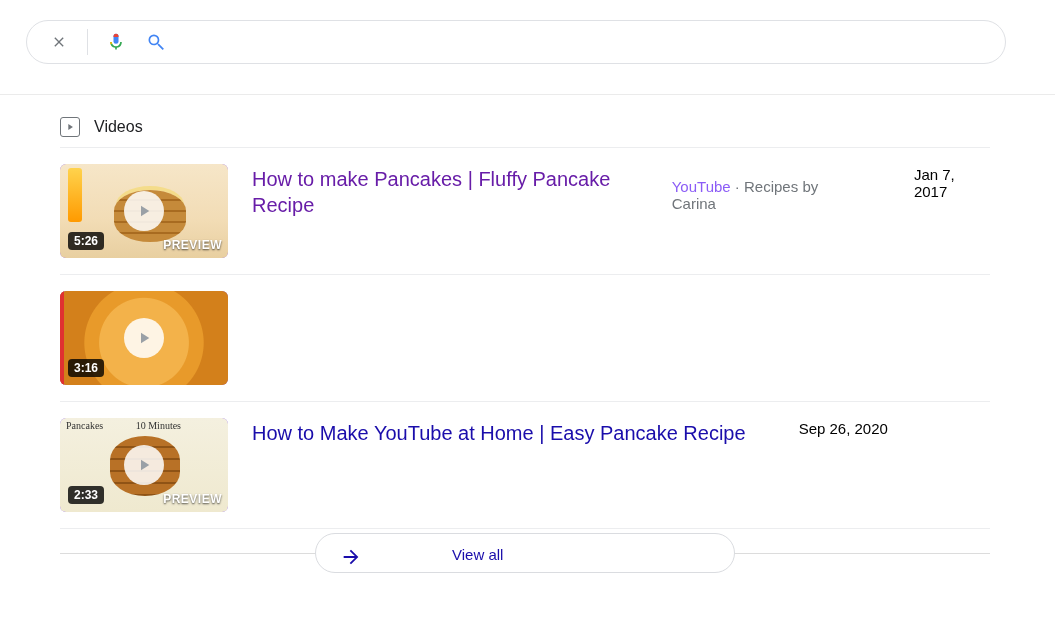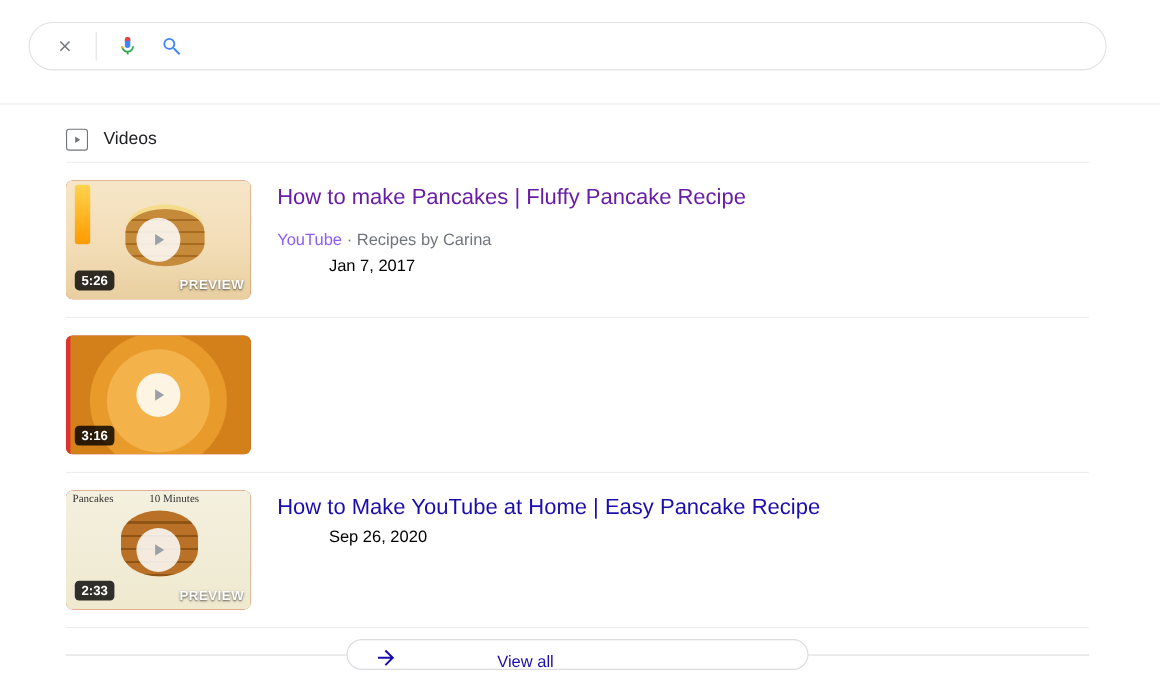--- a/index.html
+++ b/index.html
@@ -38,53 +38,53 @@
 
   .content { padding: 0 0 0 60px; width: 990px; }
   .section-title { display:flex; align-items:center; gap: 14px; margin: 22px 0 10px 0; }
   .section-title-text { font-size: 16px; color:#202124; }
   .play-square { width:20px; height:20px; border:1.5px solid #70757a; border-radius:3px; display:flex; align-items:center; justify-content:center;}
   .play-square svg { fill:#70757a; }
 
   .vlist { border-top:1px solid #ecedef; }
   .vitem { display:flex; gap: 24px; padding: 16px 0; border-bottom:1px solid #ecedef; }
   .thumb {
-    position:relative; width:168px; height:108px; border-radius:6px; overflow:hidden;
-    background:#c2410c; flex-shrink:0; cursor:pointer;
+    position:relative; width:168px; height:94px; border-radius:6px; overflow:hidden;
+    background:#8b5cf6; flex-shrink:0; cursor:pointer;
   }
   .thumb-art { position:absolute; inset:0; }
   .thumb-overlay-play {
     position:absolute; left:50%; top:50%; transform:translate(-50%,-50%);
     width:40px; height:40px; border-radius:50%;
     background:rgba(255,255,255,0.85);
     display:flex; align-items:center; justify-content:center;
   }
   .thumb-overlay-play svg { fill:#9aa0a6; }
   .badge-time {
     position:absolute; left:8px; bottom:8px;
     background:rgba(0,0,0,0.8); color:#fff; font-size:12px; font-weight:700;
     padding:2px 6px; border-radius:4px;
   }
   .badge-preview {
     position:absolute; right:6px; bottom:6px; color:#fff; font-weight:700;
     font-size:12px; text-shadow:0 1px 2px rgba(0,0,0,0.7); letter-spacing:0.5px;
   }
-  .vinfo { display:flex; flex-direction:column; gap:6px; padding-top:2px; }
+  .vinfo { display:flex; flex-direction:row; gap:6px; padding-top:2px; }
   .vtitle { font-size:20px; color:#1a0dab; cursor:pointer; line-height:1.3; }
   .vtitle.visited { color:#681da8; }
   .vmeta { font-size:15px; color:#70757a; margin-top:12px; }
   .vmeta .src { color:#8b5cf6; }
   .vdate { font-size:15px; color:#000000;margin-left:47px; }
 
   .viewall-row { position:relative; height:50px; margin-top:-1px;}
   .viewall-line { position:absolute; left:0; right:0; top:50%; border-top:1px solid #dcdcdc;}
   .viewall-pill {
     position:absolute; left:50%; top:50%; transform:translate(-50%,-50%);
     background:#fff; border:1px solid #dadce0; border-radius:24px;
-    height:28px; display:flex; align-items:center; gap:90px;
+    height:40px; display:flex; align-items:flex-start; gap:90px;
     padding: 12px 70px 0 24px; cursor:pointer; min-width:420px;
   }
   .viewall-pill .arrow { color:#1a0dab; font-size:20px; font-weight:600;}
   .viewall-text { color:#1a0dab; font-size:15px; }
 
   
   .art0 { background: linear-gradient(180deg,#f6e6c8 0%, #f2dcb5 60%, #e8cfa0 100%); }
   .art0::before{content:"";position:absolute;left:8px;top:4px;width:14px;height:54px;background:linear-gradient(#ffd34d,#ff9a00);border-radius:3px;}
   .art0::after{content:"";position:absolute;left:54px;top:26px;width:72px;height:52px;border-radius:50%/40%;background:repeating-linear-gradient(180deg,#c58a3a 0 9px,#a86b20 9px 11px);box-shadow:0 -6px 0 -2px #f4dc8a;}
   .art1 { background: radial-gradient(circle at 50% 55%, #f3b24a 0 45%, #e89a2a 46% 60%, #d3801b 61% 100%); }

